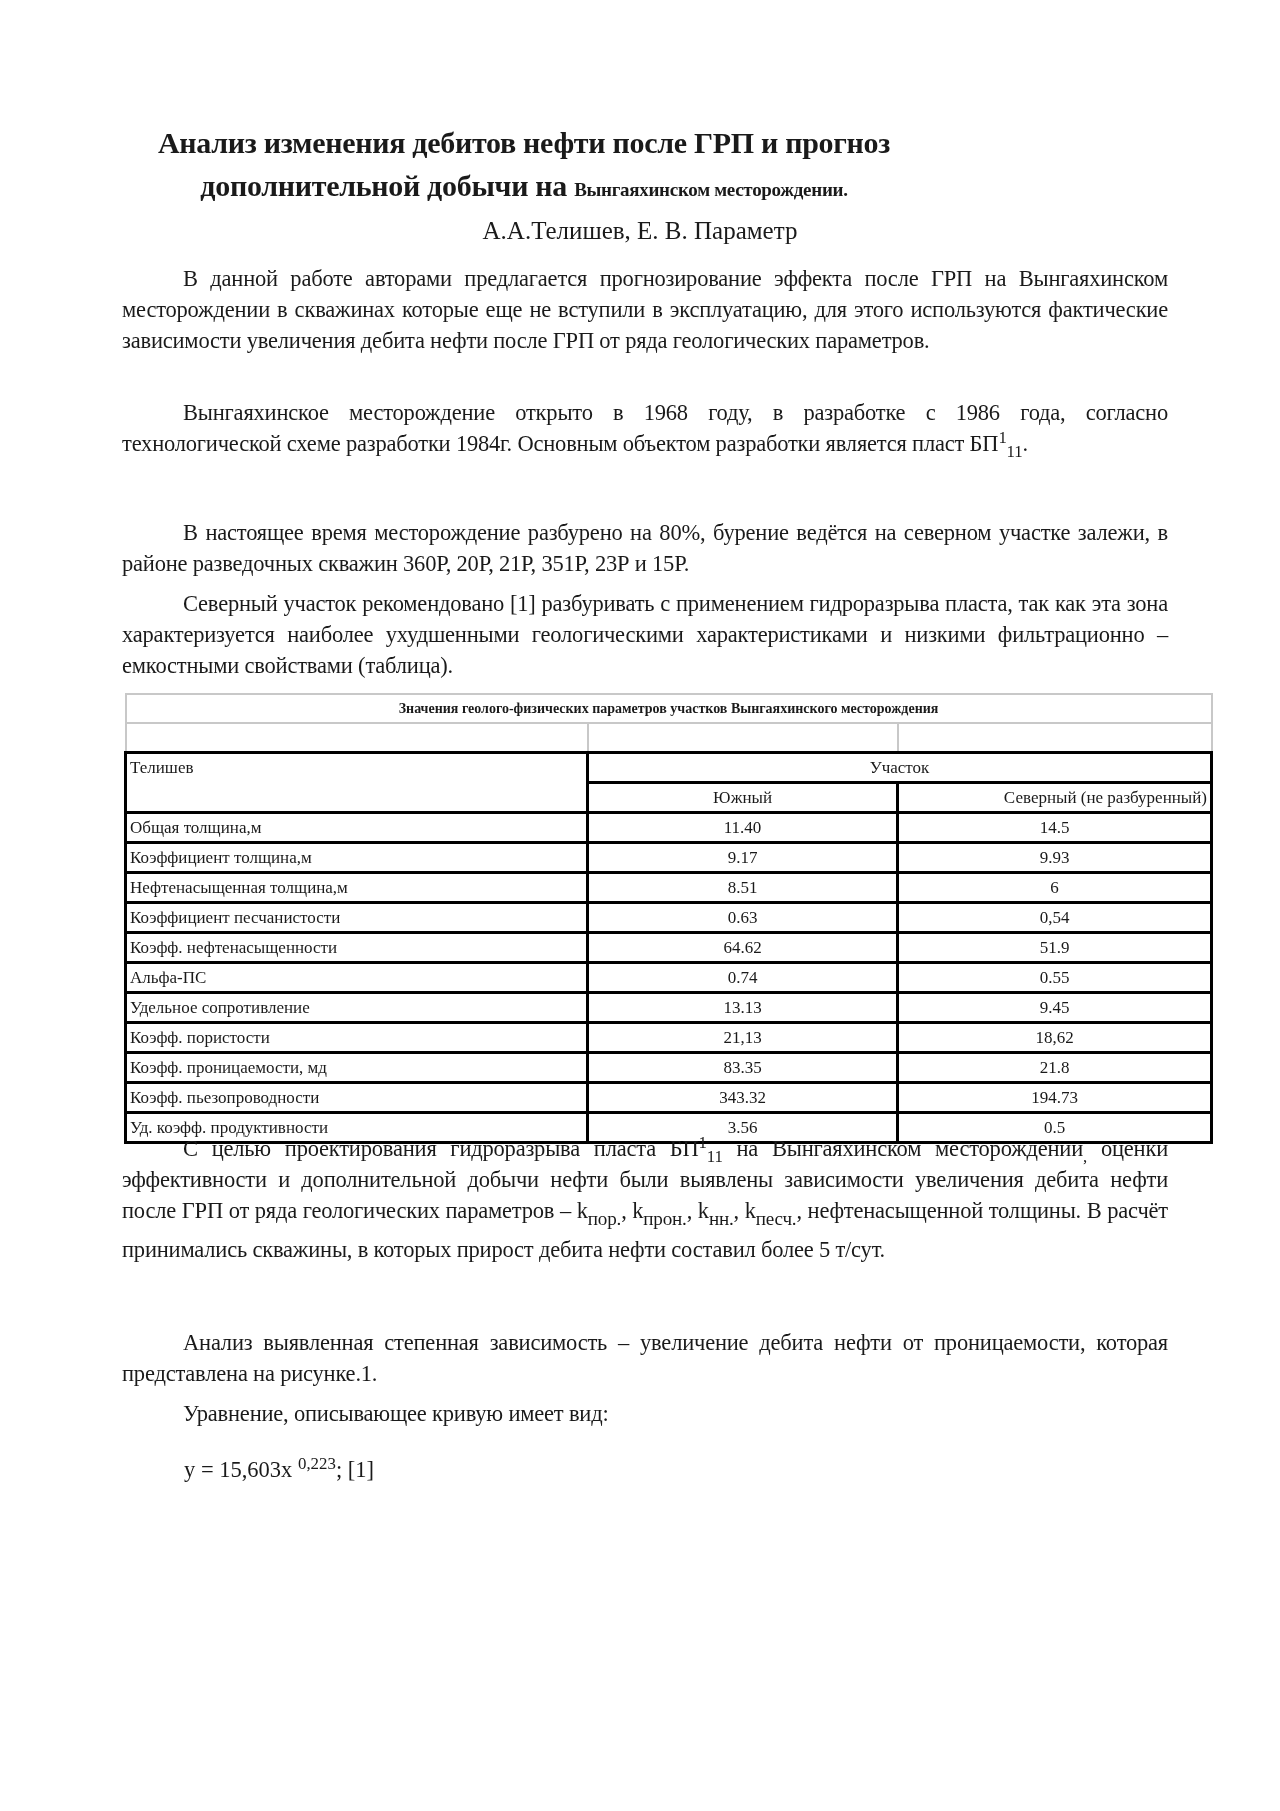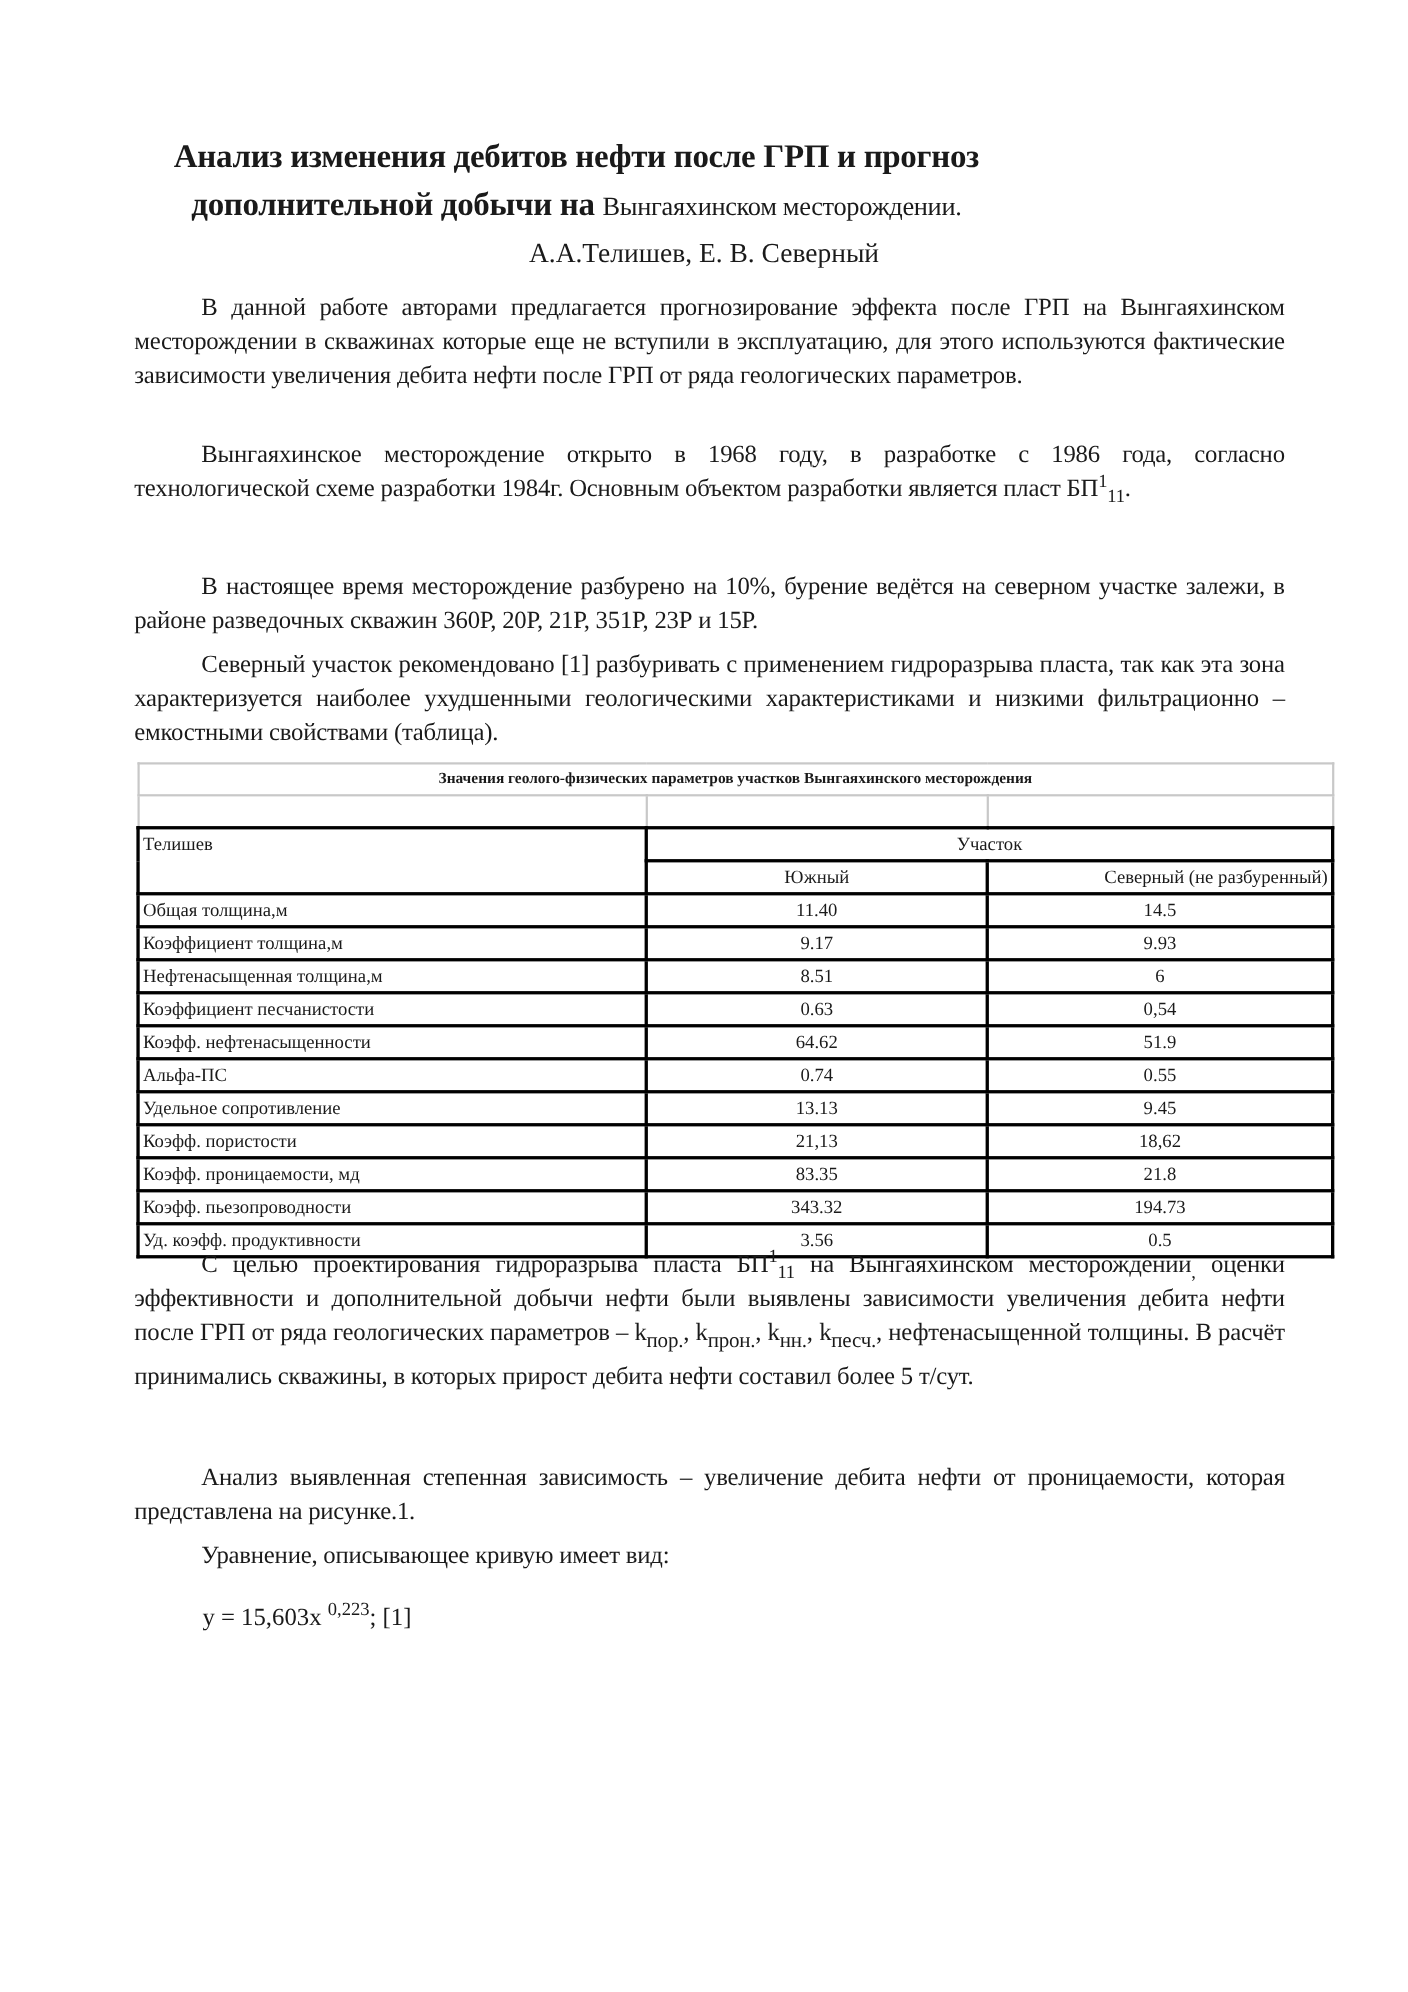--- a/index.html
+++ b/index.html
@@ -3,21 +3,21 @@
 <meta charset="utf-8">
 <style>
   html, body { margin:0; padding:0; background:#ffffff; }
   body { width:1280px; height:1811px; position:relative; overflow:hidden;
          font-family:"Liberation Serif", "DejaVu Serif", serif; color:#1a1a1a; }
   .page { position:absolute; left:0; top:0; width:1280px; height:1811px; }
   .title { position:absolute; left:0; width:1048px; text-align:center; font-weight:bold;
            font-size:30px; line-height:40px; letter-spacing:-0.3px; }
   .title.l1 { top:123px; }
   .title.l2 { top:166px; }
-  .title .regular-part { font-weight:normal; font-size:24px; }
+  .title .regular-part { font-weight:bold; font-size:19px; }
   .authors { position:absolute; top:214px; left:0; width:1280px; text-align:center;
              font-size:25px; line-height:34px; }
   .para { position:absolute; left:122px; width:1046px; font-size:22.5px; line-height:31px;
           text-align:justify; letter-spacing:-0.2px; }
   .para .indent { display:inline-block; width:61px; }
   sup, sub { font-size:75%; line-height:0; }
   .k-sub { font-size:85%; vertical-align:-0.35em; }
   .table-wrap { position:absolute; left:124px; top:693px; width:1086px; }
   table.tbl { border-collapse:collapse; width:1086px; table-layout:fixed;
               font-family:"Liberation Serif", "DejaVu Serif", serif; font-size:17px; }
@@ -34,32 +34,32 @@
 </head>
 <body>
 
 <div class="page">
 
   <div class="title l1">Анализ изменения дебитов нефти после ГРП и прогноз</div>
   <div class="title l2">
     <span>дополнительной добычи на </span><span class="regular-part">Вынгаяхинском месторождении.</span>
   </div>
 
-  <div class="authors">А.А.Телишев, Е. В. Северный</div>
+  <div class="authors">А.А.Телишев, Е. В. Параметр</div>
 
   <div class="para" style="top:263px;">
     <span class="indent"></span><span>В данной работе авторами предлагается прогнозирование эффекта после ГРП на Вынгаяхинском месторождении в скважинах которые еще не вступили в эксплуатацию, для этого используются фактические зависимости увеличения дебита нефти после ГРП от ряда геологических параметров.</span>
   </div>
 
   <div class="para" style="top:397px;">
     <span class="indent"></span><span>Вынгаяхинское месторождение открыто в 1968 году, в разработке с 1986 года, согласно технологической схеме разработки 1984г. Основным объектом разработки является пласт БП</span><sup>1</sup><sub>11</sub><span>.</span>
   </div>
 
   <div class="para" style="top:517px;">
-    <span class="indent"></span><span>В настоящее время месторождение разбурено на 10%, бурение ведётся на северном участке залежи, в районе разведочных скважин 360Р, 20Р, 21Р, 351Р, 23Р и 15Р.</span>
+    <span class="indent"></span><span>В настоящее время месторождение разбурено на 80%, бурение ведётся на северном участке залежи, в районе разведочных скважин 360Р, 20Р, 21Р, 351Р, 23Р и 15Р.</span>
   </div>
 
   <div class="para" style="top:588px;">
     <span class="indent"></span><span>Северный участок рекомендовано [1] разбуривать с применением гидроразрыва пласта, так как эта зона характеризуется наиболее ухудшенными геологическими характеристиками и низкими фильтрационно – емкостными свойствами (таблица).</span>
   </div>
 
   <div class="table-wrap">
     <table class="tbl">
       <colgroup>
           <col class="c1">

